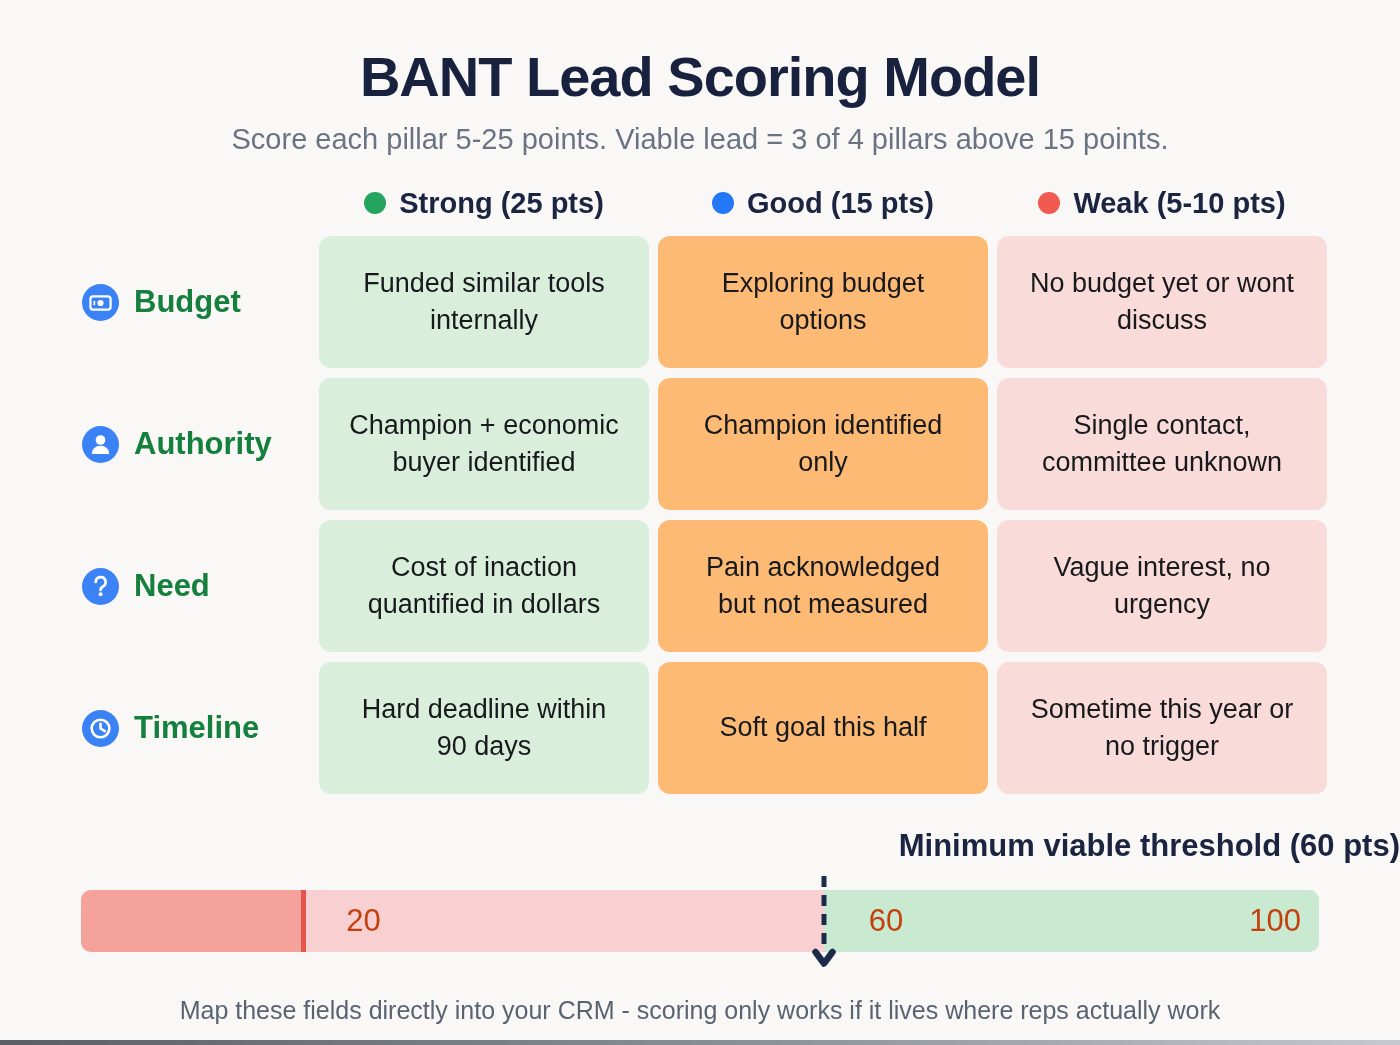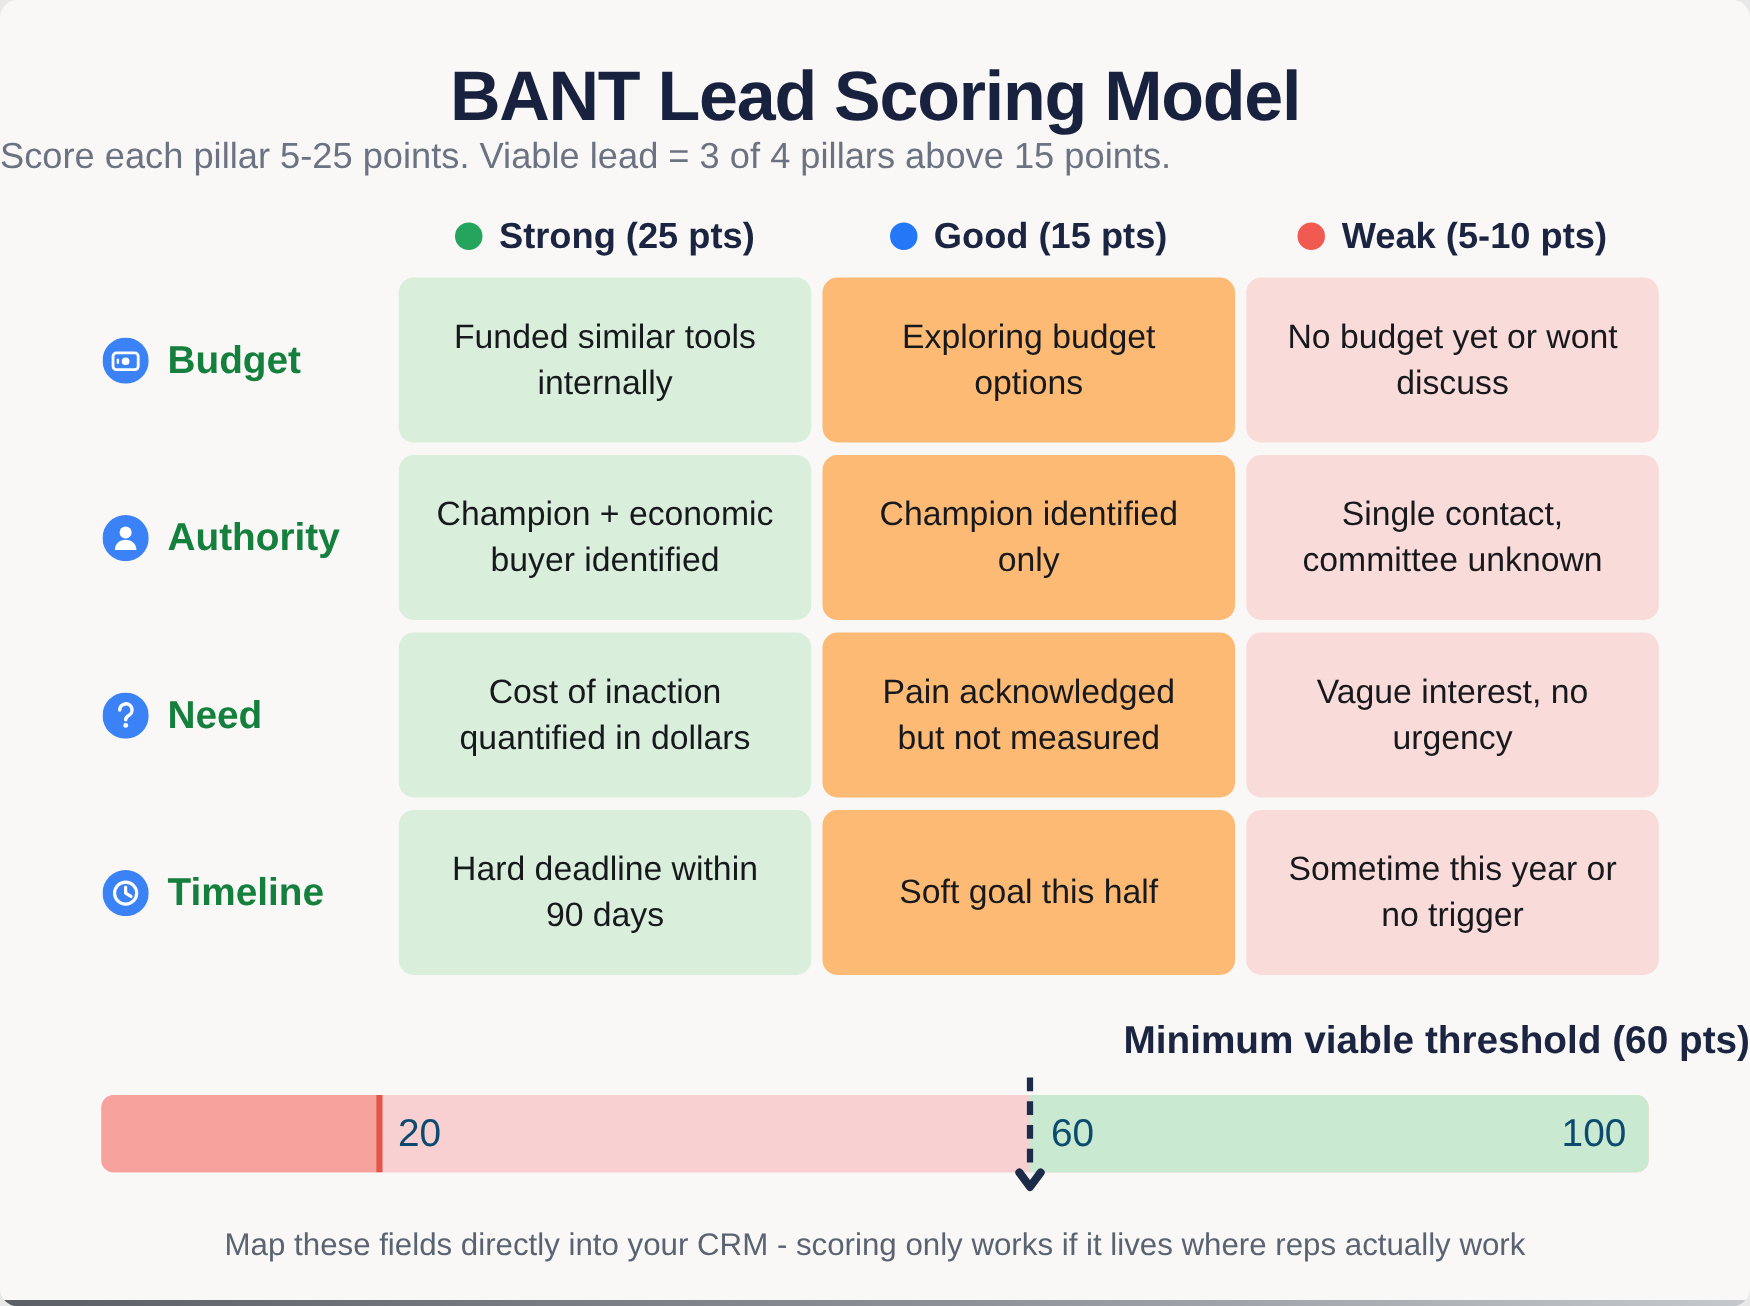--- a/index.html
+++ b/index.html
@@ -6,33 +6,34 @@
   html, body { background: #e8e8e8; }
   body { font-family: "Liberation Sans", sans-serif; }
 
   .canvas {
     position: relative;
     width: 1400px;
     height: 1045px;
     margin: 0 auto;
     background: #f9f8f6;
     overflow: hidden;
-    border-radius: 14px;
   }
 
   
   .page-title {
     margin-top: 44px;
     text-align: center;
     font-size: 56px;
     font-weight: 800;
     letter-spacing: -1px;
     color: #18213d;
   }
   .page-subtitle {
+    margin-top: 14px;
+    text-align: center;
     font-size: 29px;
     color: #6b7383;
   }
 
   
   .grid {
     display: grid;
     grid-template-columns: 238px 330px 330px 330px;
     column-gap: 9px;
     row-gap: 10px;
@@ -103,22 +104,23 @@
     background: #f9d0d1;
   }
   .seg-low     { position: absolute; left: 0; top: 0; bottom: 0; width: 17.8%; background: #f5a29d; }
   .seg-divider { position: absolute; left: 17.8%; top: 0; bottom: 0; width: 5px; background: #e4554c; }
   .seg-high    { position: absolute; left: 60%; right: 0; top: 0; bottom: 0; background: #c9e9d1; }
   .bar-label {
     position: absolute;
     top: 50%;
     transform: translateY(-50%);
     font-size: 31px;
-    color: #0c4a6e;
+    color: #c2410c;
     z-index: 2;
+    margin-left: 28px;
   }
   .bar-label-20  { left: calc(17.8% + 17px); }
   .bar-label-60  { left: calc(60% + 17px); }
   .bar-label-100 { right: 18px; }
   .threshold-arrow {
     position: absolute;
     left: 60%;
     top: -15px;
     transform: translateX(-50%);
     width: 30px;

